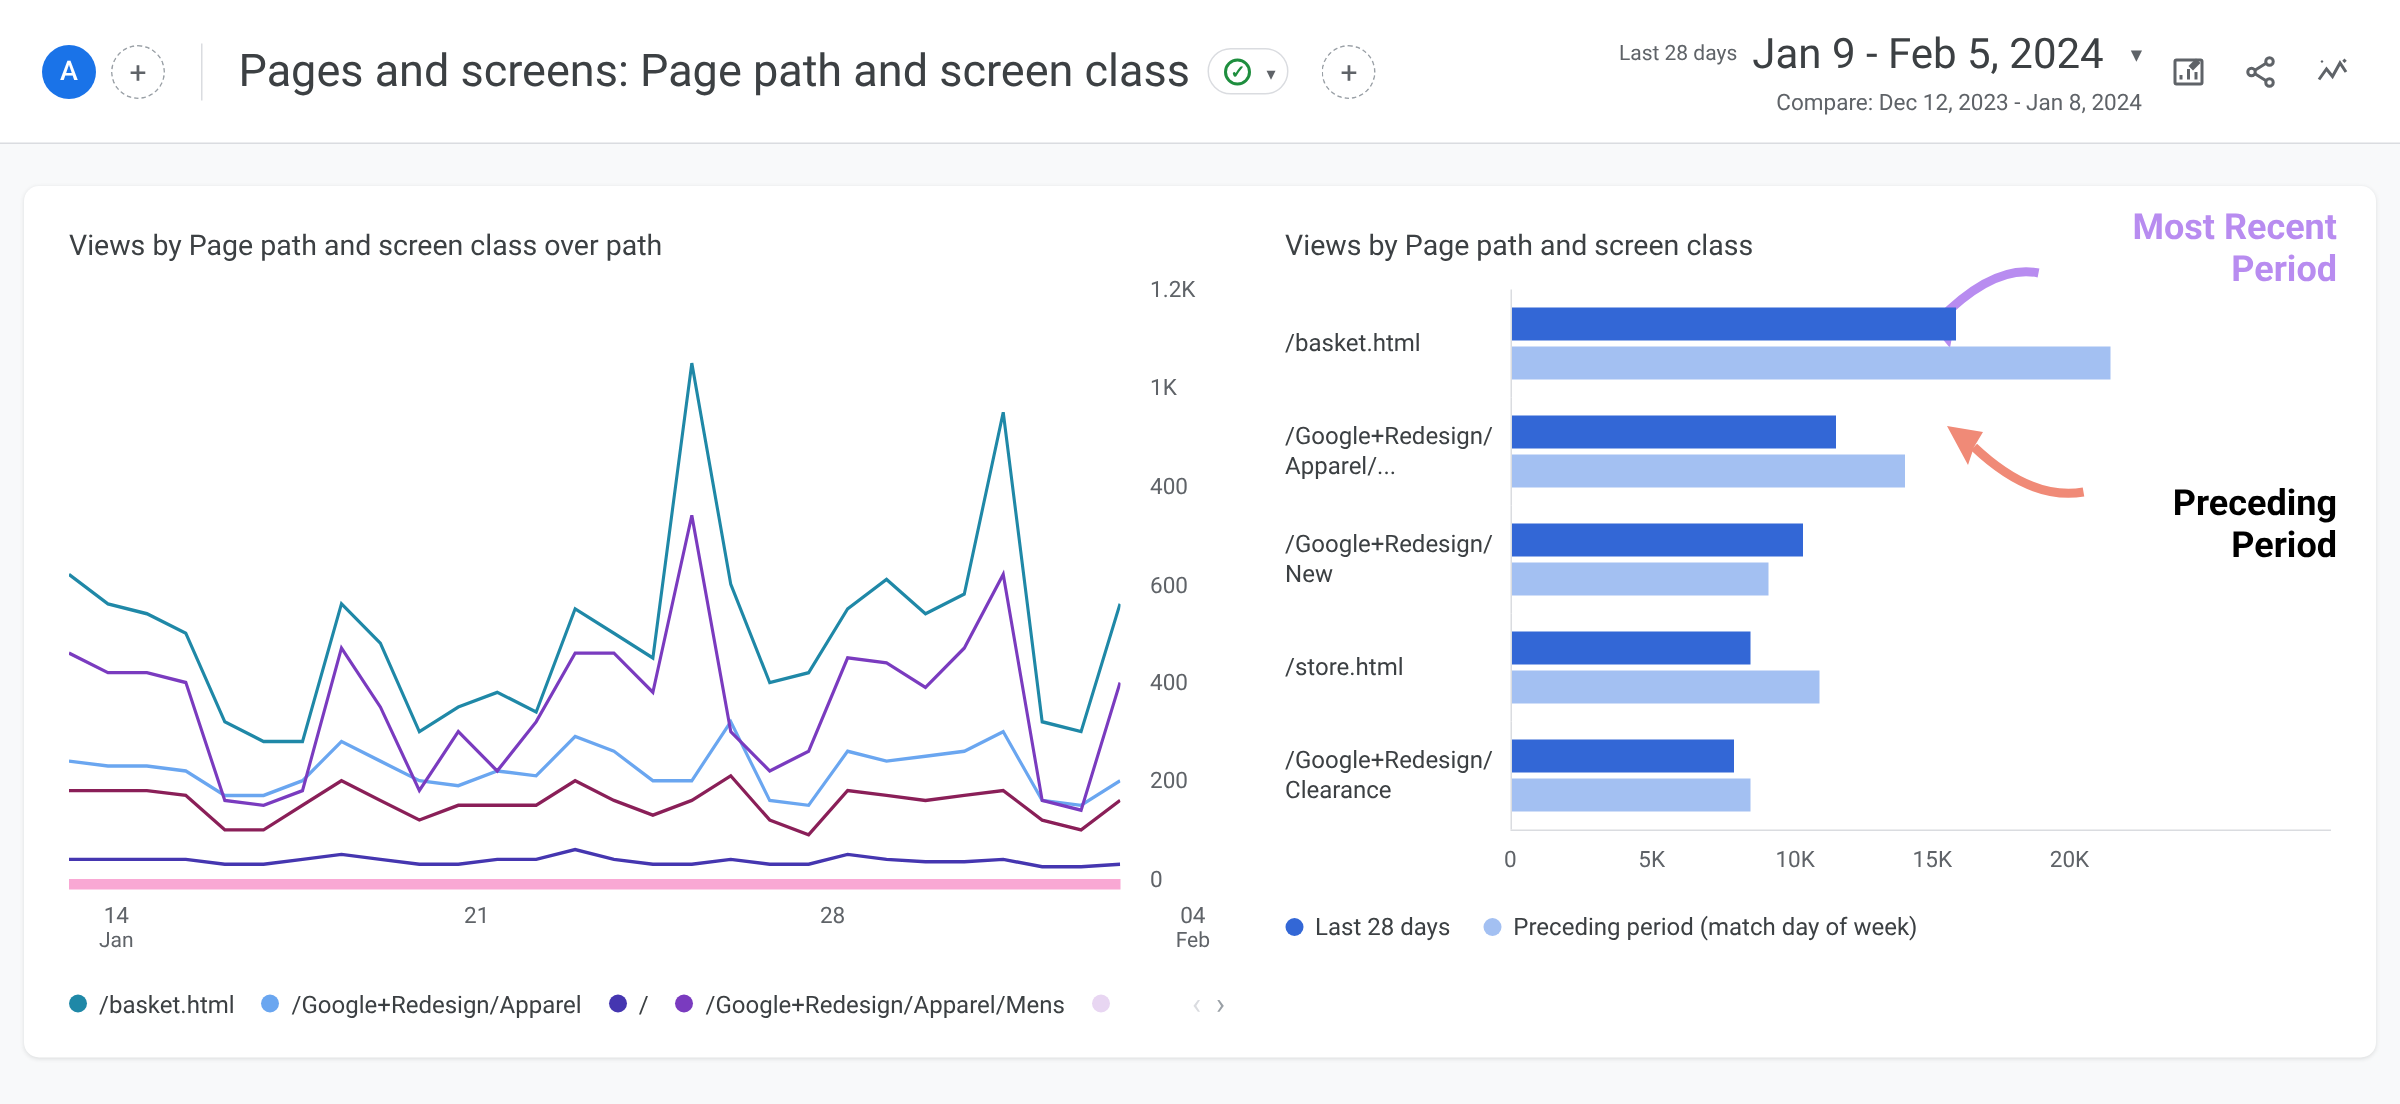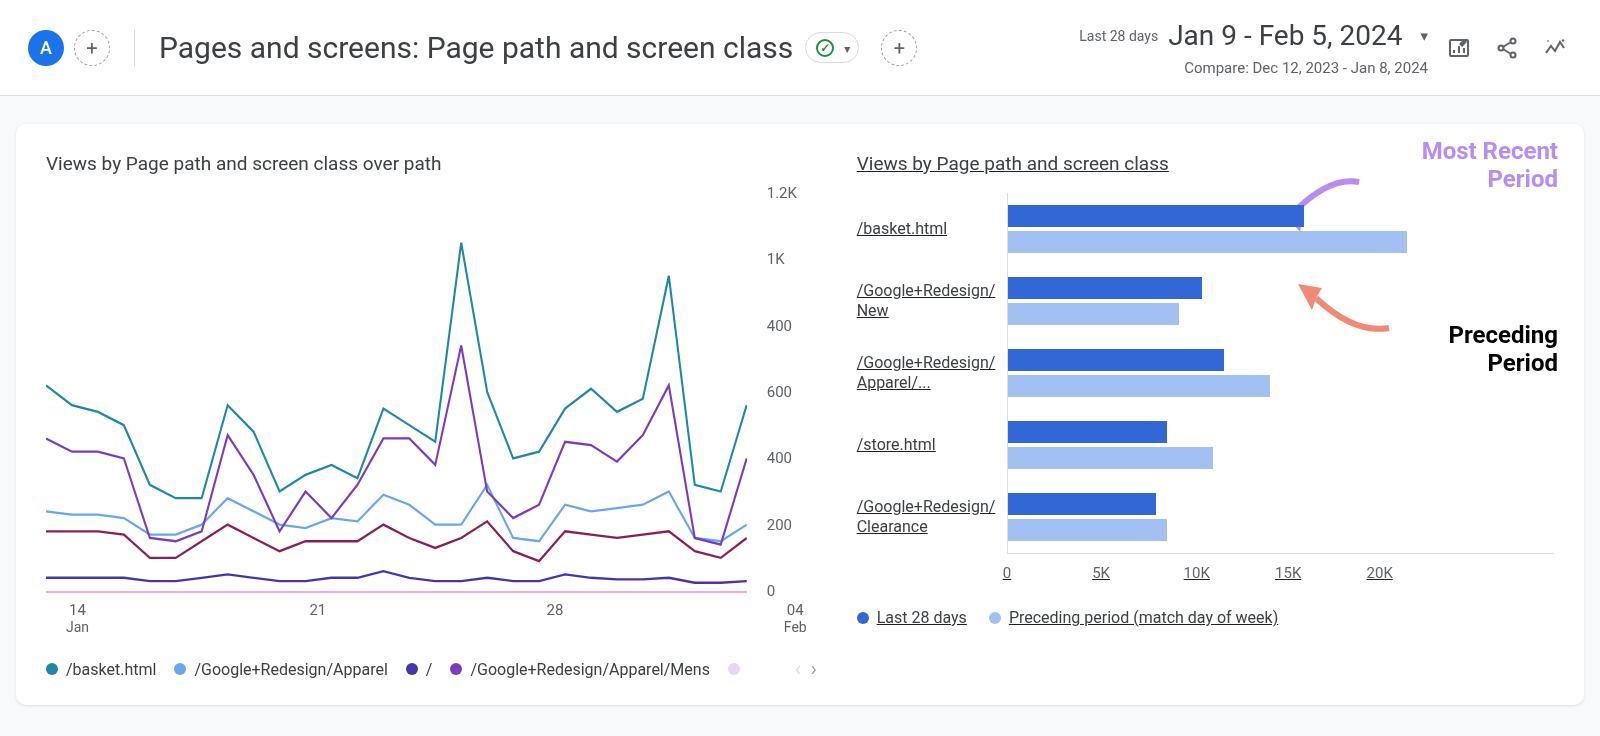--- a/index.html
+++ b/index.html
@@ -61,21 +61,21 @@
   .panel { flex: 1; min-width: 0; position: relative; }
   .panel-title { font-size: 19px; color:#3c4043; font-weight:400; margin-bottom: 18px; }
 
   
   .linechart {
     position: relative;
     height: 400px;
     display:flex;
   }
   .plot-area {
-    flex:1; position:relative; border-bottom:2px solid #f9a8d4;
+    flex:1; position:relative; border-bottom:7px solid #f9a8d4;
   }
   .ytick {
     position:absolute; right:-12px; width:60px; text-align:left;
     font-size:15px; color:#5f6368; transform: translateX(68px) translateY(-50%);
   }
   .xaxis {
     display:flex; justify-content:space-between;
     font-size:15px; color:#5f6368; margin-top:8px;
     padding: 0 10px 0 20px;
   }
@@ -243,21 +243,21 @@
         <div class="legend-item">
           <span class="dot" style="background: rgb(232, 214, 242);"></span>
         </div>
         <div class="pager">
           <span style="color:#dadce0">‹</span>
           <span>›</span>
         </div>
       </div>
   </div>
 
-  <div class="panel" style="flex:0.95;text-decoration:underline;">
+  <div class="panel" style="flex:0.95;">
     <div class="panel-title">Views by Page path and screen class</div>
 
     <div class="anno purple">
       <div style="white-space: pre;">Most Recent
 Period</div>
     </div>
     <svg class="arrow" style="right:190px; top:22px; width:90px; height:60px;" viewBox="0 0 90 60">
       <path d="M85 8 Q55 2 18 40" stroke="#b88cf0" stroke-width="6" fill="none"></path>
       <path d="M18 40 l-10 -4 l18 22 l4 -22 z" fill="#b88cf0"></path>
     </svg>
@@ -273,31 +273,31 @@
 
     <div class="barchart" id="bar-rows">
         <div class="bar-row">
           <div class="bar-label">/basket.html</div>
           <div class="bar-track">
             <div class="bar primary" style="width: 65%;"></div>
             <div class="bar secondary" style="width: 87.5%;"></div>
           </div>
         </div>
         <div class="bar-row">
+          <div class="bar-label">/Google+Redesign/Apparel/...</div>
+          <div class="bar-track">
+            <div class="bar primary" style="width: 47.5%;"></div>
+            <div class="bar secondary" style="width: 57.5%;"></div>
+          </div>
+        </div>
+        <div class="bar-row">
           <div class="bar-label">/Google+Redesign/New</div>
           <div class="bar-track">
             <div class="bar primary" style="width: 42.5%;"></div>
             <div class="bar secondary" style="width: 37.5%;"></div>
-          </div>
-        </div>
-        <div class="bar-row">
-          <div class="bar-label">/Google+Redesign/Apparel/...</div>
-          <div class="bar-track">
-            <div class="bar primary" style="width: 47.5%;"></div>
-            <div class="bar secondary" style="width: 57.5%;"></div>
           </div>
         </div>
         <div class="bar-row">
           <div class="bar-label">/store.html</div>
           <div class="bar-track">
             <div class="bar primary" style="width: 35%;"></div>
             <div class="bar secondary" style="width: 45%;"></div>
           </div>
         </div>
         <div class="bar-row">

